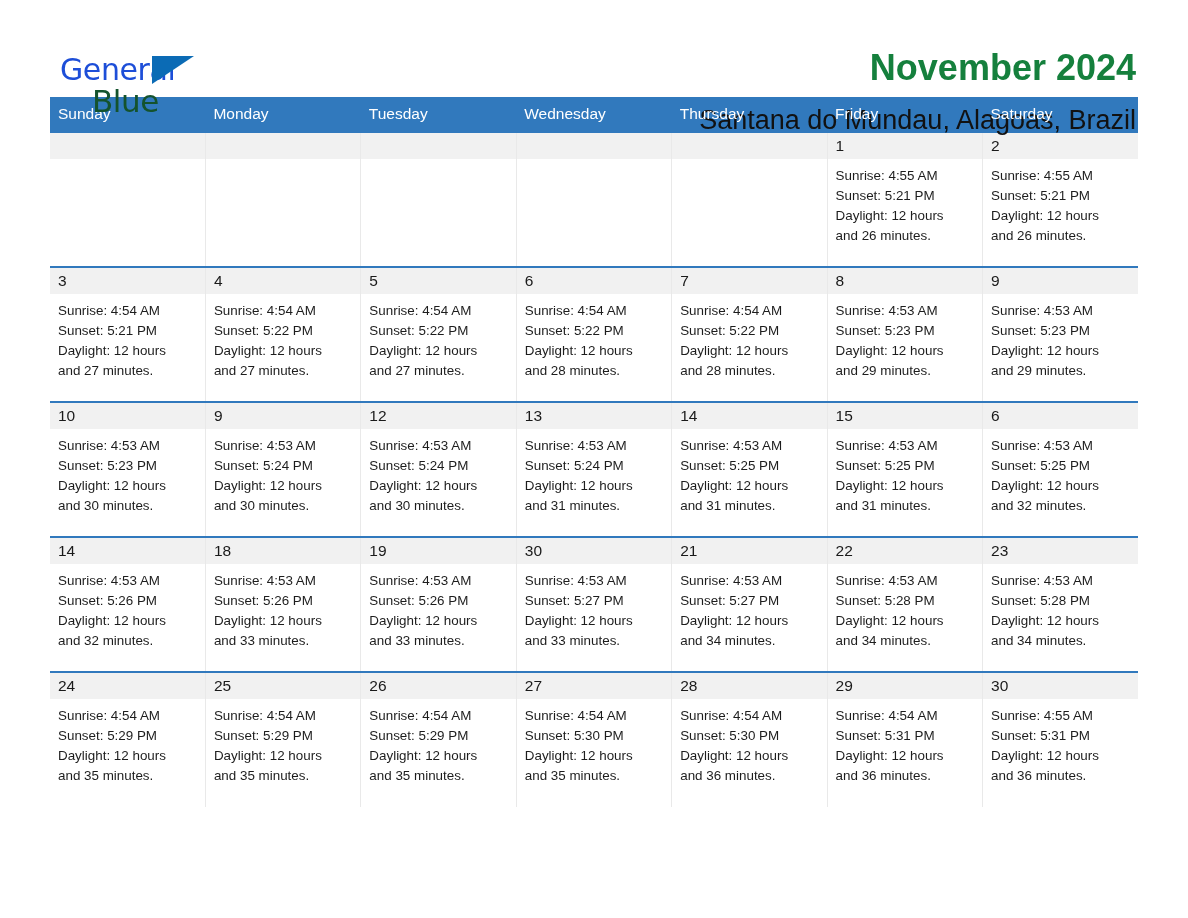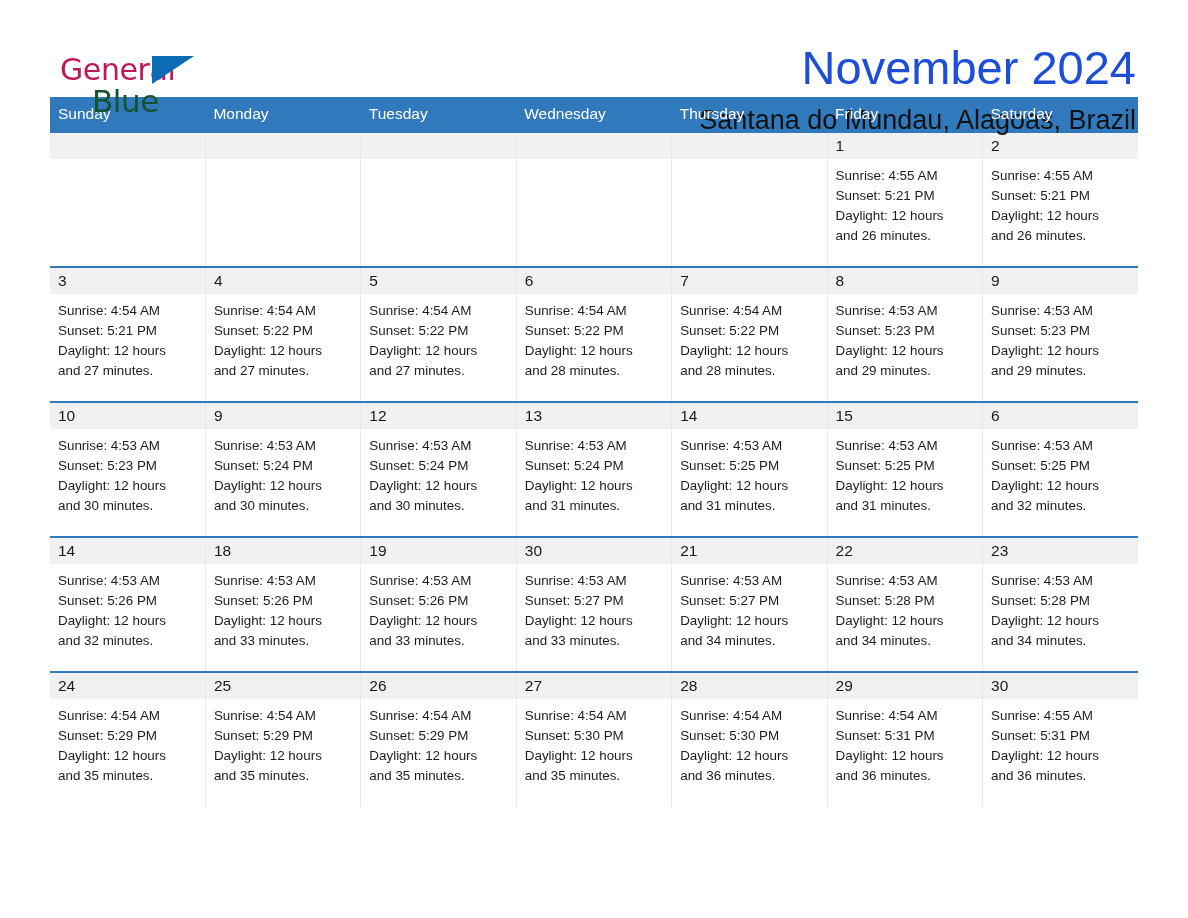--- a/index.html
+++ b/index.html
@@ -36,21 +36,21 @@
     width: 150px;
     height: 72px;
     flex: 0 0 auto;
   }
   .logo-general {
     position: absolute;
     left: 10px;
     top: 8px;
     font-size: 30px;
     letter-spacing: -0.4px;
-    color: #be185d;
+    color: #1d4ed8;
     font-family: "DejaVu Sans", sans-serif;
     font-weight: 400;
   }
   .logo-tri {
     position: absolute;
     left: 102px;
     top: 12px;
     width: 0;
     height: 0;
     border-left: 42px solid #0b6bb5;
@@ -65,24 +65,24 @@
     color: #14532d;
     font-family: "DejaVu Sans", sans-serif;
     font-weight: 400;
   }
   .titles {
     text-align: right;
     flex: 1 1 auto;
     padding-right: 2px;
   }
   .month-title {
-    font-size: 47px;
-    font-weight: 400;
+    font-size: 36px;
+    font-weight: 700;
     line-height: 48px;
-    color: #1d4ed8;
+    color: #15803d;
     white-space: nowrap;
   }
   .location {
     font-size: 27px;
     font-weight: 400;
     line-height: 28px;
     color: #111111;
     margin-top: 14px;
     white-space: nowrap;
   }

